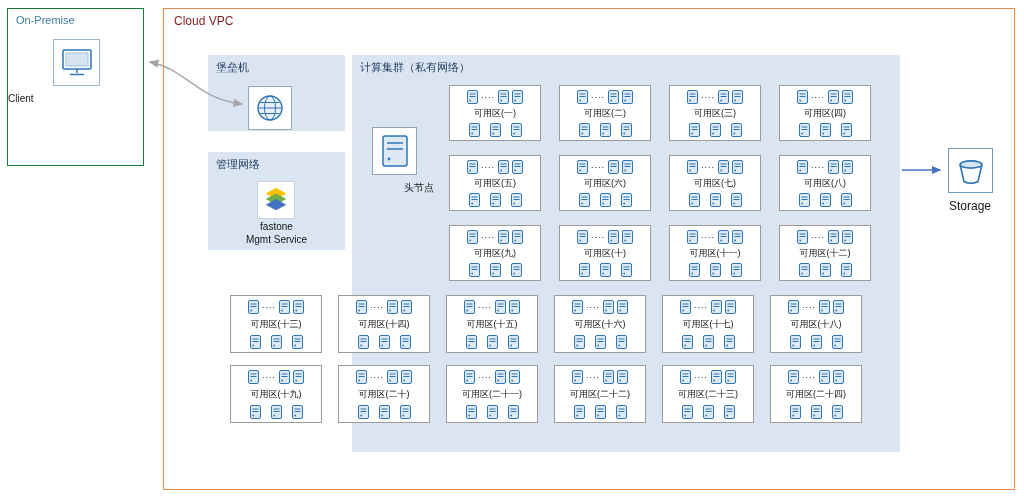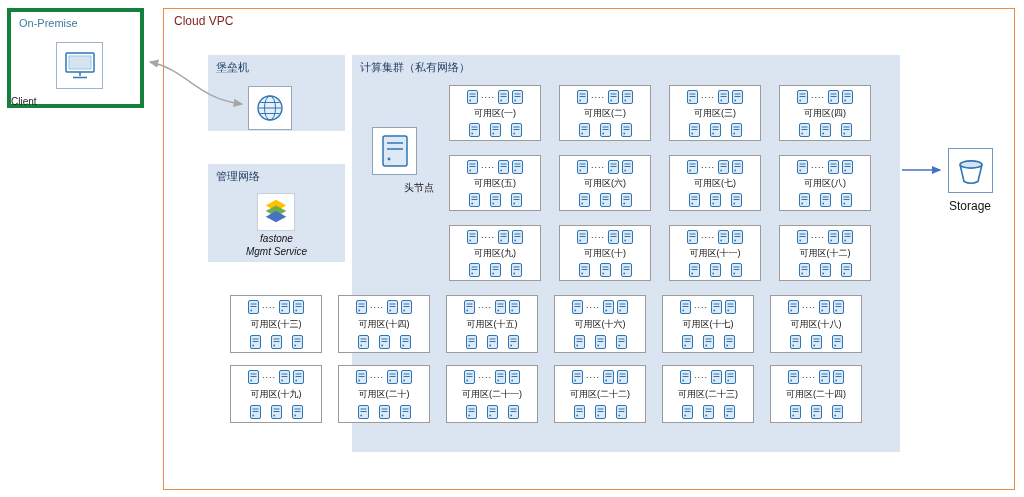--- a/index.html
+++ b/index.html
@@ -3,36 +3,36 @@
 <meta charset="utf-8">
 <style>
   * { margin:0; padding:0; box-sizing:border-box; }
   html,body { background:#fff; }
   body { font-family:"Liberation Sans","DejaVu Sans",sans-serif; }
   .canvas { position:relative; width:1024px; height:497px; background:#fff; overflow:hidden; }
 
   .panel-title { position:absolute; left:8px; top:5px; font-size:11px; color:var(--title-navy,#1e3a5f); }
 
   
-  #onprem { position:absolute; left:7px; top:8px; width:137px; height:100px; border:4px solid #15803d; background:#fff; }
+  #onprem { position:absolute; left:7px; top:8px; width:137px; height:158px; border:1px solid #15803d; background:#fff; }
   #onprem-title { position:absolute; left:8px; top:5px; font-size:11px; color:#3e7ca0; }
   #client-box { position:absolute; left:45px; top:30px; width:47px; height:47px; border:1px solid #9db6cc; background:#fff; display:flex; align-items:center; justify-content:center; }
   #client-label { position:absolute; left:0; top:84px; width:100%; text-align:left; font-size:10px; color:#1a1a1a; }
 
   
   #cloudvpc { position:absolute; left:163px; top:8px; width:852px; height:482px; border:1px solid var(--vpc-border,#ed8a4a); background:#fff; }
   #cloudvpc-title { position:absolute; left:174px; top:14px; font-size:12px; color:#7f1d1d; }
 
   .bluepanel { position:absolute; background:var(--panel-blue,#dbe5f1); }
   #bastion { left:208px; top:55px; width:137px; height:76px; }
   #globe-box { position:absolute; left:40px; top:31px; width:44px; height:44px; background:#fff; border:1px solid #98aaba; display:flex; align-items:center; justify-content:center; }
 
-  #mgmt { left:208px; top:152px; width:137px; height:98px;margin-top:12px; }
+  #mgmt { left:208px; top:152px; width:137px; height:98px; }
   #fastone-box { position:absolute; left:49px; top:29px; width:38px; height:38px; background:#fff; border:1px solid #c5d0dc; display:flex; align-items:center; justify-content:center; }
-  #fastone-label { position:absolute; left:0; top:69px; width:100%; text-align:center; font-size:10px; line-height:1.25; color:#141414;font-style:italic; }
+  #fastone-label { position:absolute; left:0; top:69px; width:100%; text-align:center; font-size:10px; line-height:1.25; color:#141414; }
 
   #cluster { left:352px; top:55px; width:548px; height:397px; }
   #headnode-box { position:absolute; left:20px; top:72px; width:45px; height:48px; background:#fff; border:1px solid #8fa3b5; display:flex; align-items:center; justify-content:center; }
   #headnode-label { position:absolute; left:3px; top:126px; width:79px; text-align:right; font-size:10px; color:#141414; }
 
   
   #zone-grid-top { position:absolute; left:449px; top:85px; display:grid; grid-template-columns:repeat(4,92px); gap:14px 18px; z-index:2; }
   #zone-grid-bottom { position:absolute; left:230px; top:295px; display:grid; grid-template-columns:repeat(6,92px); gap:12px 16px; z-index:2; }
   .zone { width:92px; height:56px; background:#fff; border:1px solid #9b9b9b; display:flex; flex-direction:column; align-items:center; justify-content:space-between; padding:4px 2px 3px; }
   #zone-grid-bottom .zone { height:58px; }

